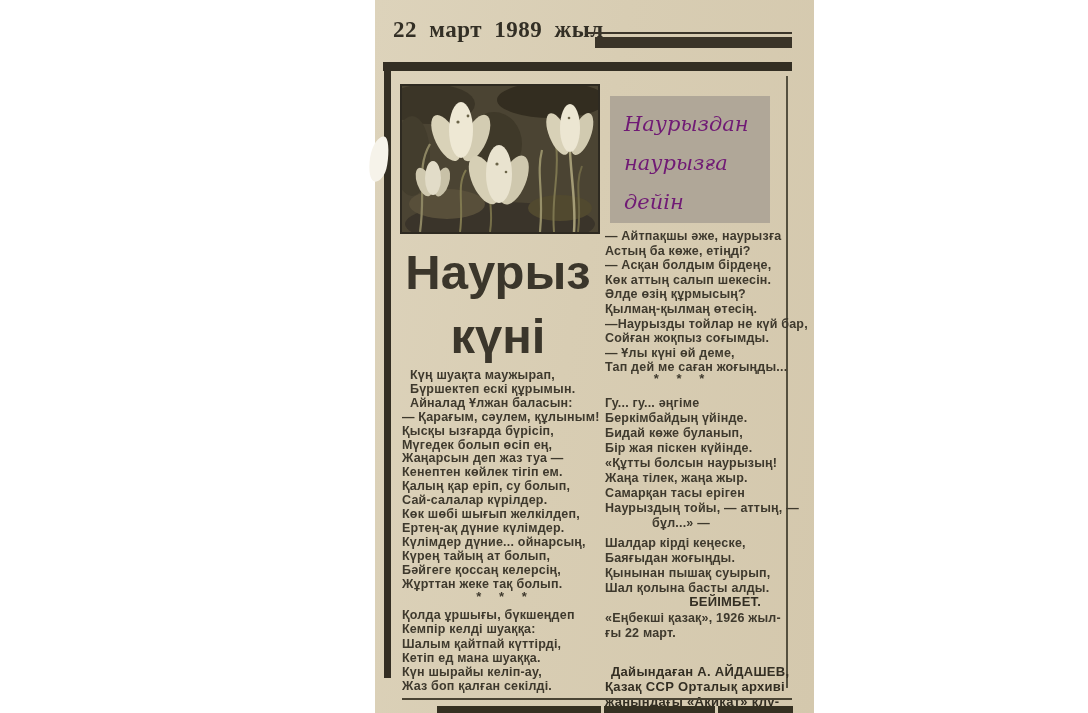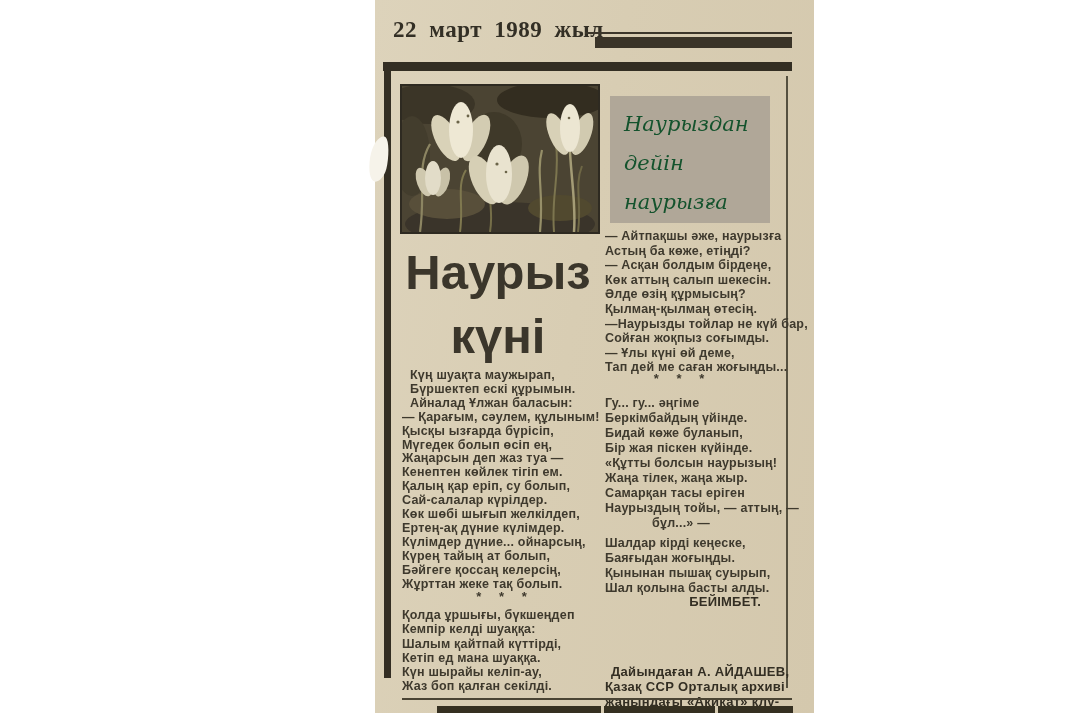--- a/index.html
+++ b/index.html
@@ -15,21 +15,21 @@
   .rule-thick{left:220px;top:37px;width:197px;height:11px;background:#3a3428;}
   .frame-top{left:8px;top:62px;width:409px;height:9px;background:#332e23;}
   .frame-left{left:9px;top:62px;width:7px;height:616px;background:#332e23;}
   .blot{left:-5px;top:136px;width:18px;height:46px;background:#f6f3ea;
         border-radius:60% 40% 55% 45%/50% 60% 40% 50%;transform:rotate(9deg);}
 
   .photo{left:25px;top:84px;width:200px;height:150px;border:2px solid #2e2a21;
          box-sizing:border-box;background:#474132;}
   .photo svg{width:100%;height:100%;display:block;}
 
-  .rubric{left:235px;top:96px;width:160px;height:127px;background:#b0a798;color:#14532d;
+  .rubric{left:235px;top:96px;width:160px;height:127px;background:#b0a798;color:#701a75;
           font-family:"DejaVu Serif",serif;font-style:italic;font-size:21px;
           padding:9px 0 0 14px;box-sizing:border-box;}
   .rubric div{line-height:39px;white-space:nowrap;}
 
   .vrule{left:411px;top:76px;width:2px;height:612px;background:#55503f;}
 
   .title{left:20px;top:240px;width:206px;text-align:center;font-weight:bold;
          font-size:49px;line-height:64px;color:#3b362b;}
 
   .col{color:#3e392d;font-weight:bold;font-size:12.5px;letter-spacing:.2px;}
@@ -104,22 +104,22 @@
         <circle cx="56" cy="36" r="1.6" fill="#6b6449"></circle>
         <circle cx="66" cy="30" r="1.4" fill="#6b6449"></circle>
         <circle cx="95" cy="78" r="1.6" fill="#6b6449"></circle>
         <circle cx="104" cy="86" r="1.3" fill="#6b6449"></circle>
         <circle cx="167" cy="32" r="1.3" fill="#6b6449"></circle>
       </svg>
     </div>
 
     <div class="rubric">
       <div>Наурыздан</div>
+      <div>наурызға</div>
       <div>дейін</div>
-      <div>наурызға</div>
     </div>
 
     <div class="vrule"></div>
 
     <div class="title">
       <div>Наурыз</div>
       <div>күні</div>
     </div>
 
     <div class="col ls1">
@@ -182,20 +182,24 @@
 
     <div class="col rs3">
       <div class="pl">Шалдар кірді кеңеске,</div>
       <div class="pl">Баяғыдан жоғыңды.</div>
       <div class="pl">Қынынан пышақ суырып,</div>
       <div class="pl">Шал қолына басты алды.</div>
     </div>
 
     <div class="col rauthor">БЕЙІМБЕТ.</div>
 
+    <div class="col rsource">
+      <div class="pl">«Еңбекші қазақ», 1926 жыл-</div>
+      <div class="pl">ғы 22 март.</div>
+    </div>
 
     <div class="col rcredit">
       <div class="pl">Дайындаған А. АЙДАШЕВ,</div>
       <div class="pl">Қазақ ССР Орталық архиві</div>
       <div class="pl">жанындағы «Ақиқат» клу-</div>
       <div class="pl">бының мүшесі.</div>
     </div>
 
     <div class="bot-thin"></div>
     <div class="bot-band"></div>

